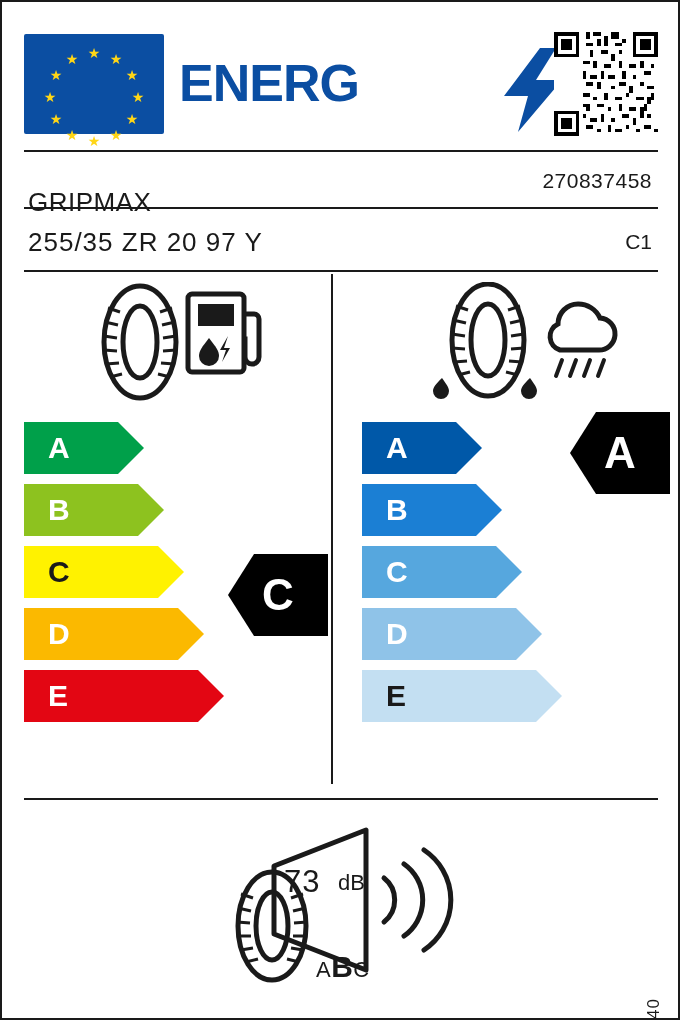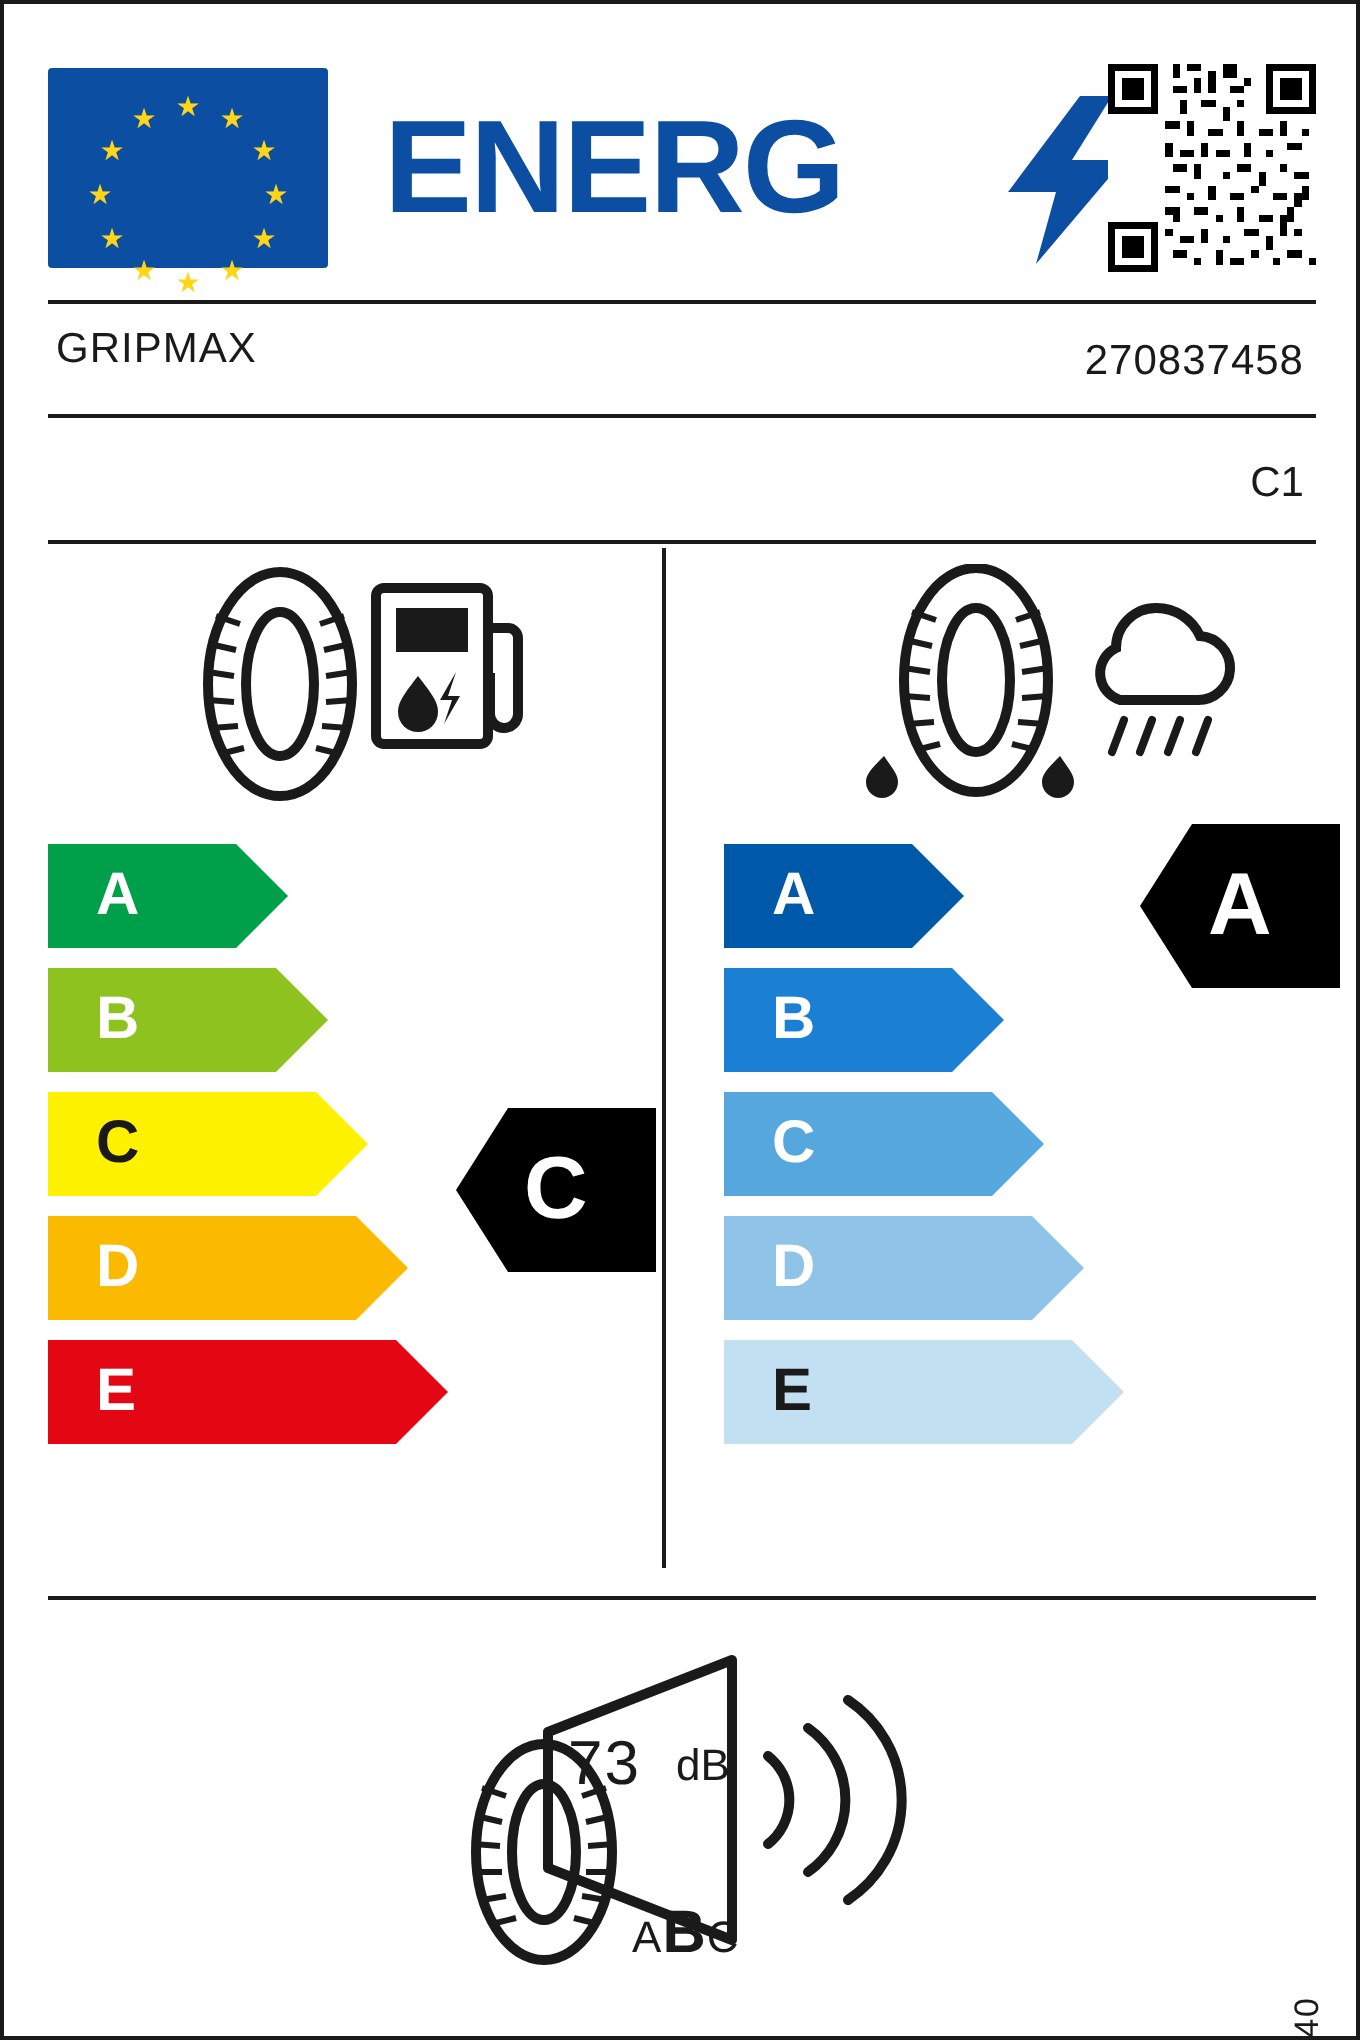--- a/index.html
+++ b/index.html
@@ -42,23 +42,23 @@
     position: absolute;
     width: 14px;
     height: 14px;
     color: #ffd617;
     font-size: 14px;
     line-height: 14px;
     text-align: center;
   }
   .energ-word {
     position: absolute;
-    left: 168px;
+    left: 155px;
     top: 22px;
-    font-size: 66px;
+    font-size: 52px;
     font-weight: bold;
     letter-spacing: -1px;
     color: #0b4ea2;
     line-height: 74px;
   }
   .bolt {
     position: absolute;
     left: 480px;
     top: 24px;
     width: 60px;
@@ -78,22 +78,22 @@
     left: 22px;
     width: 634px;
     height: 2px;
     background: #1a1a1a;
   }
 
   
   .brand {
     position: absolute;
     left: 26px;
-    top: 161px;
-    font-size: 21px;
+    top: 185px;
+    font-size: 26px;
     letter-spacing: 0.5px;
   }
   .code {
     position: absolute;
     right: 26px;
     top: 167px;
     font-size: 21px;
     letter-spacing: 0.5px;
   }
   .size {
@@ -344,20 +344,21 @@
     </svg>
   </div>
 
   <div class="rule" style="top:148px;"></div>
   <div class="rule" style="top:205px;"></div>
   <div class="rule" style="top:268px;"></div>
   <div class="rule noise-rule"></div>
 
   <div class="brand">GRIPMAX</div>
   <div class="code">270837458</div>
+  <div class="size">255/35 ZR 20 97 Y</div>
   <div class="cclass">C1</div>
 
   <div class="vdivider"></div>
 
   <svg class="pict tyre-fuel" viewBox="0 0 180 120">
 
     <ellipse cx="52" cy="60" rx="36" ry="56" fill="none" stroke="#1a1a1a" stroke-width="5"></ellipse>
     <ellipse cx="52" cy="60" rx="17" ry="36" fill="none" stroke="#1a1a1a" stroke-width="5"></ellipse>
     <g stroke="#1a1a1a" stroke-width="3">
       <line x1="20" y1="26" x2="32" y2="30"></line>

